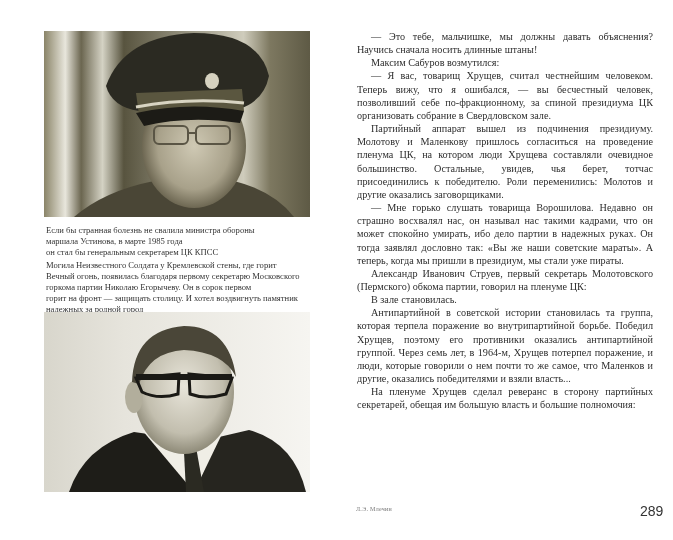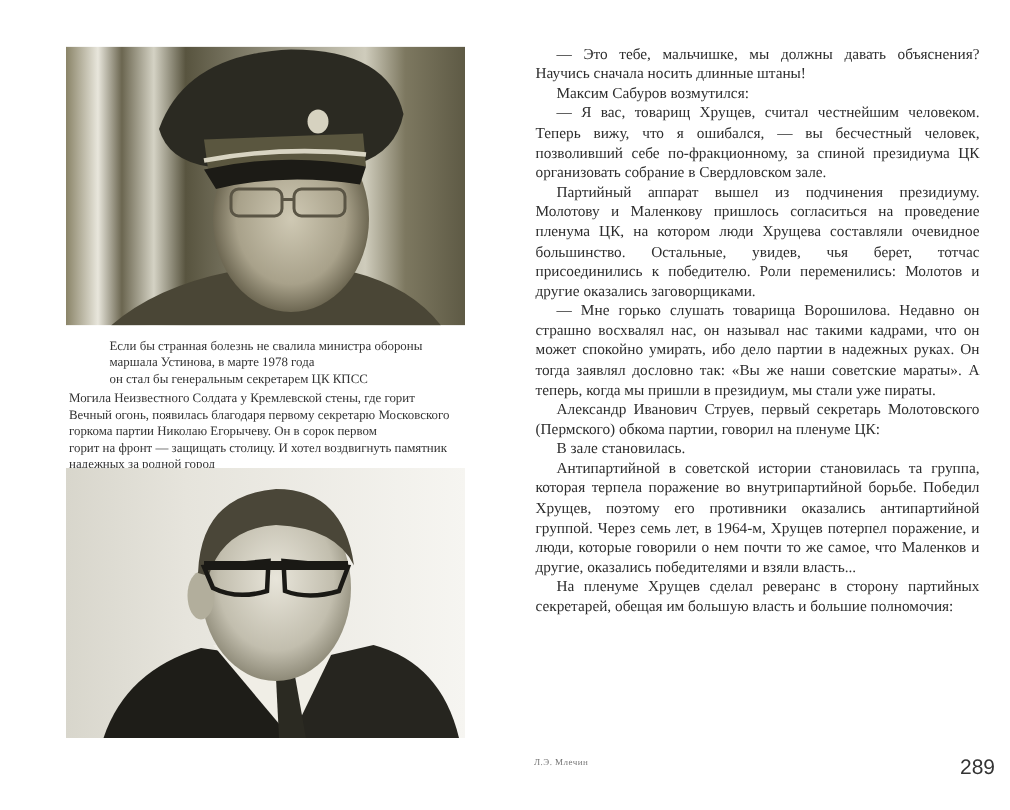--- a/index.html
+++ b/index.html
@@ -2,21 +2,21 @@
 <html><head>
 <meta charset="utf-8">
 <style>
   html, body { margin:0; padding:0; background:#ffffff; }
   body { width:673px; height:540px; position:relative; overflow:hidden; font-family:"Liberation Serif", serif; color:#2a2a2a; }
   .photo { position:absolute; overflow:hidden; }
   .photo svg { display:block; width:100%; height:100%; }
   #photo1 { left:44px; top:31px; width:266px; height:186px; }
   #photo2 { left:44px; top:312px; width:266px; height:180px; }
   .caption { position:absolute; left:46px; width:270px; font-size:8.6px; line-height:11px; color:#333; }
-  #cap1 { top:225px;margin-left:27px; }
+  #cap1 { top:225px; }
   #cap2 { top:260px; }
   .caption div { white-space:nowrap; }
   .col { position:absolute; left:357px; top:30px; width:296px; font-size:10.2px; line-height:13.15px; color:#2d2d2d; text-align:justify; }
   .col p { margin:0; text-indent:14px; }
   .footer-left { position:absolute; left:356px; top:506px; font-size:6px; color:#777; letter-spacing:0.3px; }
   .page-num { position:absolute; left:640px; top:503px; font-size:14px; font-family:"Liberation Sans", sans-serif; color:#333; }
 </style>
 </head>
 <body>
 
@@ -55,21 +55,21 @@
     <path d="M92 76 Q145 66 200 72" stroke="#d8d4c2" stroke-width="3" fill="none"></path>
 
     <path d="M92 82 Q145 70 200 80 L196 92 Q145 84 100 95 Z" fill="#1c1b16"></path>
 
     <ellipse cx="168" cy="50" rx="7" ry="8" fill="#d6d2c0"></ellipse>
   </svg>
 </div>
 
 <div class="caption" id="cap1">
   <div>Если бы странная болезнь не свалила министра обороны</div>
-  <div>маршала Устинова, в  марте 1978 года</div>
+  <div>маршала Устинова, в  марте 1985 года</div>
   <div>он стал бы генеральным секретарем ЦК КПСС</div>
 </div>
 
 <div class="caption" id="cap2">
   <div>Могила Неизвестного Солдата у  Кремлевской стены, где горит</div>
   <div>Вечный огонь, появилась благодаря первому секретарю Московского</div>
   <div>горкома партии Николаю Егорычеву. Он в  сорок первом</div>
   <div>горит на фронт — защищать столицу. И  хотел воздвигнуть памятник</div>
   <div>надежных за родной город</div>
 </div>

